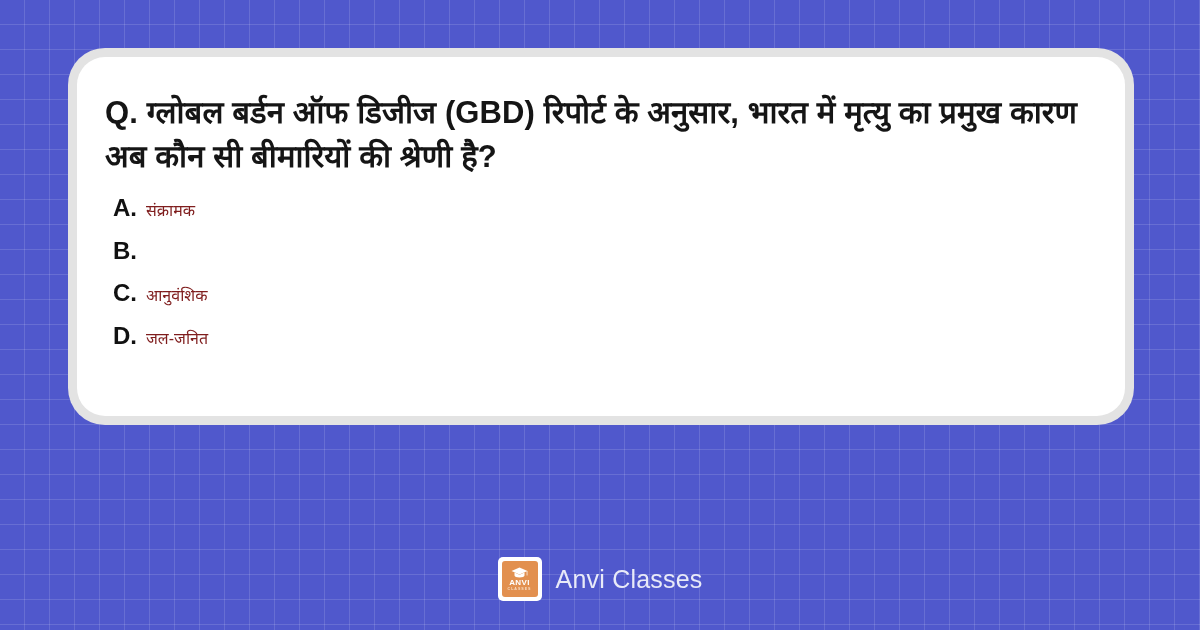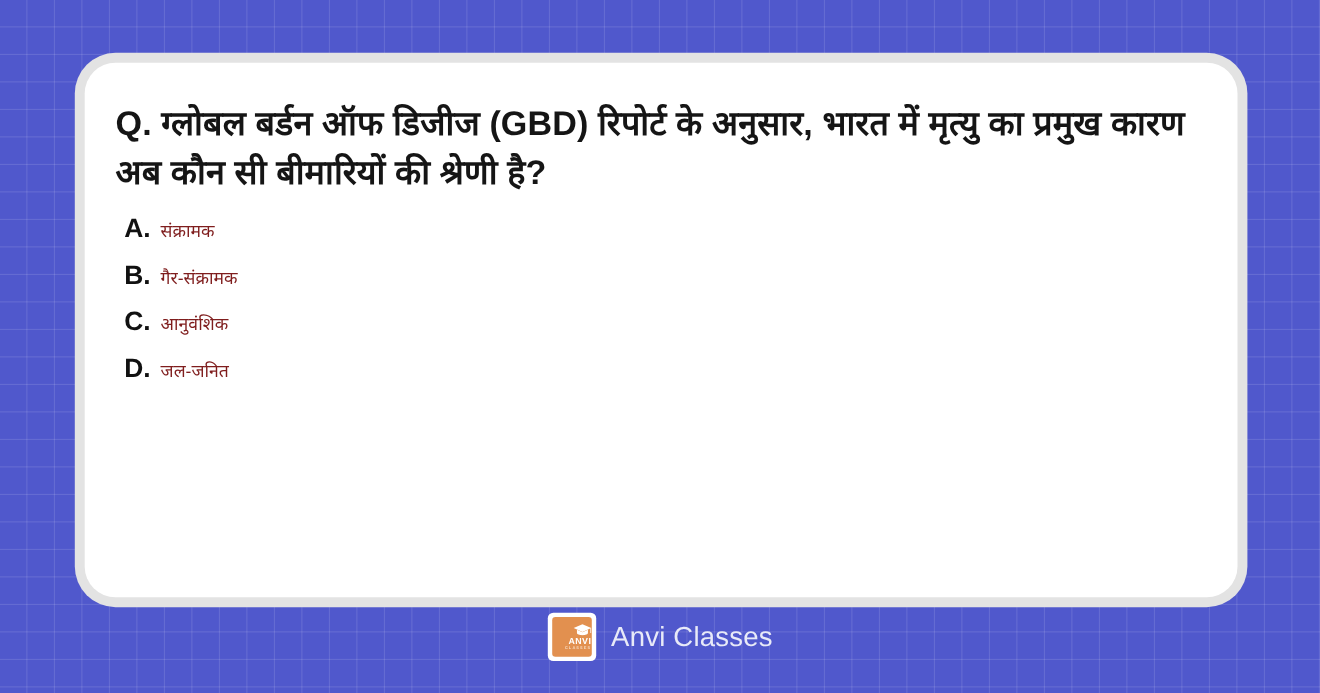--- a/index.html
+++ b/index.html
@@ -27,21 +27,21 @@
     background-position: -1px -1px;
     box-sizing: border-box;
   }
 
   
   #question-card {
     position: absolute;
     left: 77px;
     top: 57px;
     width: 1048px;
-    height: 486px;
+    height: 359px;
     background: #ffffff;
     border-radius: 28px;
     box-sizing: border-box;
     box-shadow: 0 0 0 9px #e3e3e3;
     padding: 34px 30px 0 28px;
     overflow: hidden;
   }
 
   .q-text {
     font-family: "Liberation Sans", sans-serif;
@@ -102,21 +102,21 @@
     justify-content: center;
     flex: 0 0 auto;
   }
   #brand-logo-inner {
     width: 36px;
     height: 36px;
     background: #e2904f;
     border-radius: 3px;
     display: flex;
     flex-direction: column;
-    align-items: flex-end;
+    align-items: center;
     justify-content: center;
     line-height: 1;
   }
   .cap-icon {
     display: block;
     margin-bottom: 1px;
   }
   .logo-word {
     font-family: "Liberation Sans", sans-serif;
     font-size: 8px;
@@ -165,21 +165,20 @@
 
     <ul class="options">
 
       <li class="option-row">
         <span class="option-letter">A.</span>
         <span class="option-text">संक्रामक</span>
       </li>
 
       <li class="option-row">
         <span class="option-letter">B.</span>
-        <span class="option-text">गैर-संक्रामक</span>
       </li>
 
       <li class="option-row">
         <span class="option-letter">C.</span>
         <span class="option-text">आनुवंशिक</span>
       </li>
 
       <li class="option-row">
         <span class="option-letter">D.</span>
         <span class="option-text">जल-जनित</span>

